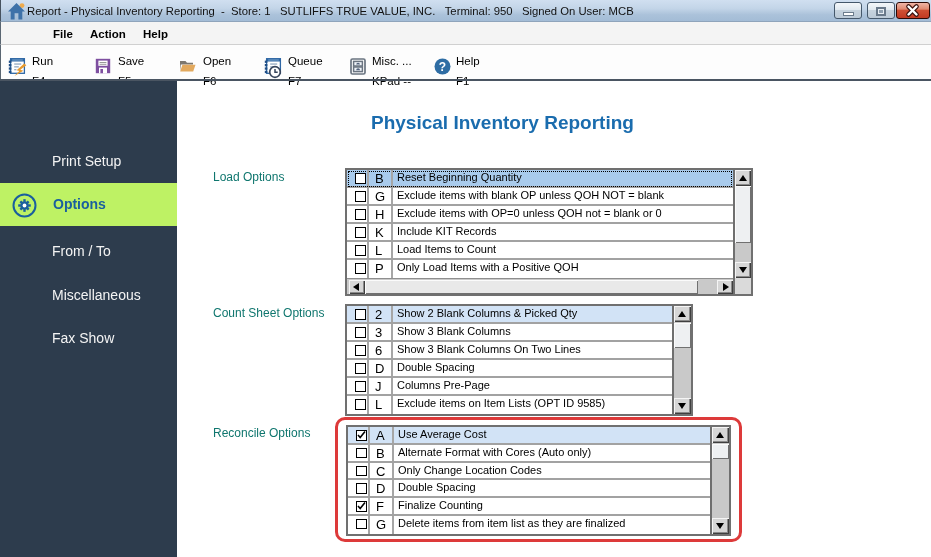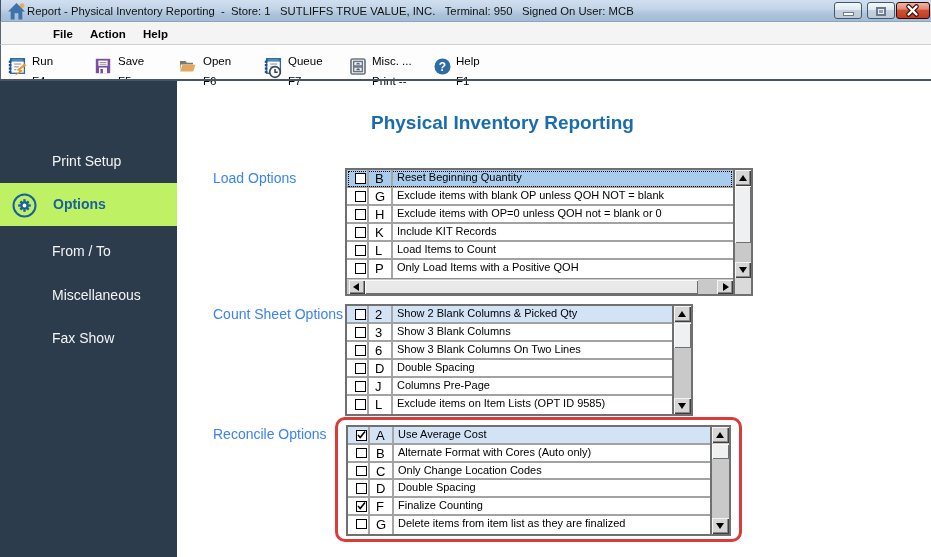--- a/index.html
+++ b/index.html
@@ -36,21 +36,21 @@
 
 
 #sidebar { position:absolute; left:0; top:81px; width:177px; height:476px; background:#2d3c4d; }
 .sbitem { position:absolute; left:52px; font-size:14px; color:#f4f4f4; white-space:nowrap; }
 #sbsel { position:absolute; left:0; top:102px; width:177px; height:43px; background:#bef264; }
 #sbsel .lbl { position:absolute; left:53px; top:13px; font-size:14px; font-weight:bold; color:#1a5f9e; }
 
 
 #heading { position:absolute; left:371px; top:112px; width:261px; text-align:center;
   font-size:19px; font-weight:bold; color:#1a6cae; white-space:nowrap; }
-.flabel { position:absolute; font-size:14px; color:#3b82f6; white-space:nowrap; }
+.flabel { position:absolute; font-size:12px; color:#0f766e; white-space:nowrap; }
 
 
 .lbox { position:absolute; background:#fff; border:2px solid #707070; }
 .lrow { position:relative; width:100%; border-bottom:2px solid #a2a2a2; background:#fff; overflow:hidden; }
 .lrow:last-child { border-bottom:none; }
 .cbc { position:absolute; left:0; top:0; bottom:0; width:22px; border-right:2px solid #a6a6a6; }
 .ltc { position:absolute; left:22px; top:0; bottom:0; width:24px; border-right:2px solid #a6a6a6; }
 .cb { position:absolute; left:8px; top:3px; width:10.5px; height:10.5px; border:1.2px solid #000; background:#fff; }
 .lt { position:absolute; left:28px; top:1px; font-size:13px; color:#000; }
 .dt { position:absolute; left:50px; top:1px; font-size:11px; color:#000; white-space:nowrap; }
@@ -162,21 +162,21 @@
 F7</div>
 
     <svg class="tbi" style="left:349px" width="16" height="17" viewBox="0 0 16 17">
       <rect x="1" y="1" width="14" height="15" rx="1.5" fill="#fff" stroke="#6a7480" stroke-width="1.7"></rect>
       <rect x="3.6" y="3.4" width="8.8" height="4.6" fill="#eef3f8" stroke="#6a7480" stroke-width="1.5"></rect>
       <rect x="3.6" y="9" width="8.8" height="4.6" fill="#eef3f8" stroke="#6a7480" stroke-width="1.5"></rect>
       <path d="M6.2 6.6 a1.9 1.9 0 0 1 3.8 0 Z" fill="#53637d"></path>
       <path d="M6.2 12.2 a1.9 1.9 0 0 1 3.8 0 Z" fill="#53637d"></path>
     </svg>
     <div class="tbt" style="left:371px">Misc. ...
-Print --</div>
+KPad --</div>
 
     <svg class="tbi" style="left:433px" width="17" height="17" viewBox="0 0 17 17">
       <circle cx="8.5" cy="8.5" r="8" fill="#2e6da4"></circle>
       <text x="8.5" y="12.6" font-family="Liberation Sans, sans-serif" font-size="12" font-weight="bold" fill="#fff" text-anchor="middle">?</text>
     </svg>
     <div class="tbt" style="left:455px">Help
 F1</div>
   </div>
   <div id="toolbarline"></div>
 

